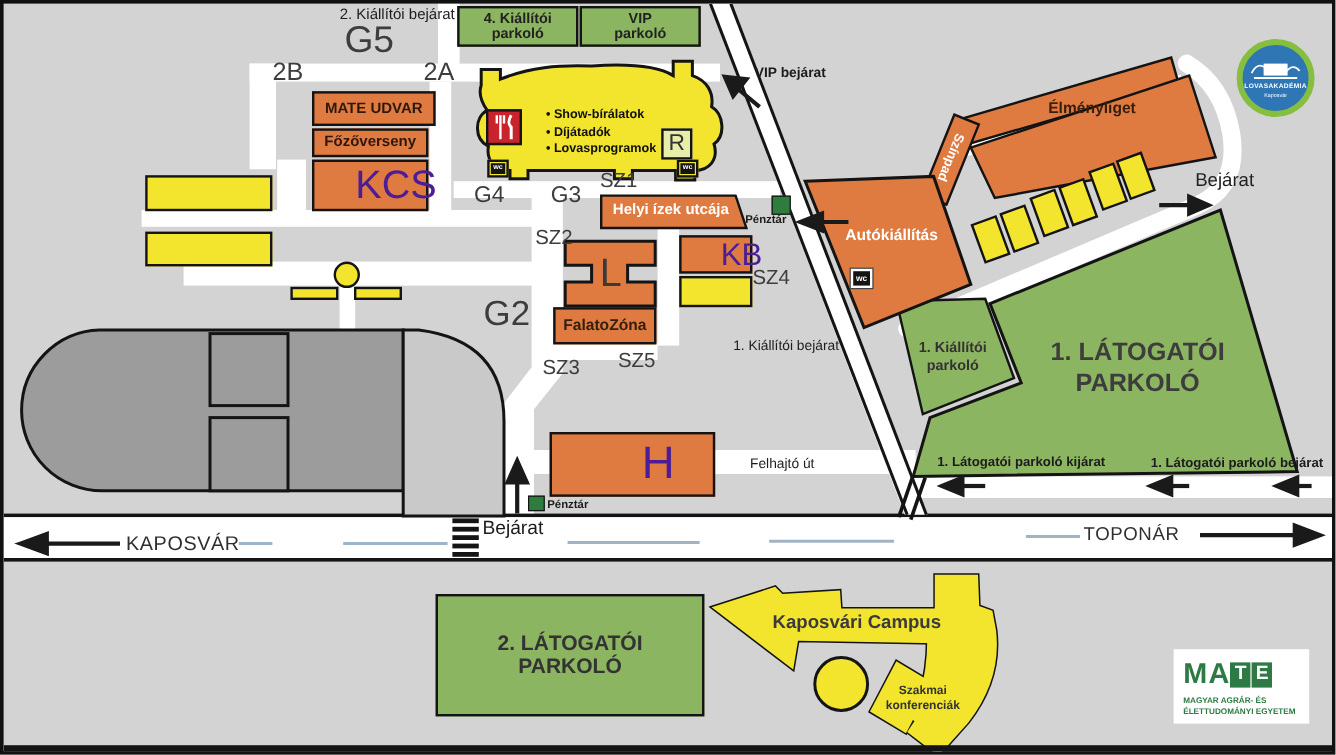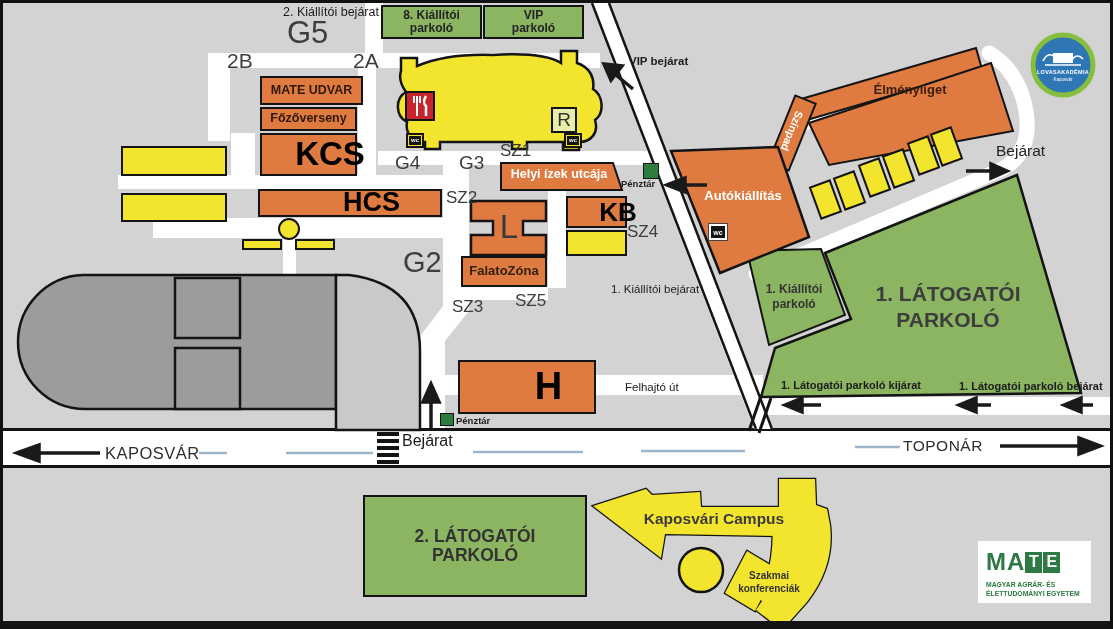--- a/index.html
+++ b/index.html
@@ -4,21 +4,21 @@
 <style>
   html,body{margin:0;padding:0;background:#efefef;}
   #map{position:relative;width:1113px;height:629px;background:#d3d3d3;overflow:hidden;
        border:3px solid #111;box-sizing:border-box;font-family:"Liberation Sans",sans-serif;}
   .abs{position:absolute;box-sizing:border-box;font-family:"Liberation Sans",sans-serif;}
   .bld{border:2px solid #141414;display:flex;align-items:center;justify-content:center;
        text-align:center;line-height:1.1;}
   .orange{background:#df7b41;}
   .yellow{background:#f3e42e;}
   .green{background:#8cb561;}
-  .biglet{color:#000000;font-weight:700;padding-left:43px;}
+  .biglet{color:#4c1d95;font-weight:400;padding-left:43px;}
   .sector{color:#3d3d3d;font-weight:400;}
   .lbl{color:#1c1c1c;}
   .two{display:flex;flex-direction:column;justify-content:center;width:100%;}
   .ctr{text-align:center;}
   .bullet{display:block;}
   .bullet::before{content:"• ";}
   .wcbox{background:#141414;color:#fff;font-weight:700;display:flex;align-items:center;
          justify-content:center;}
 </style>
 </head>
@@ -154,21 +154,21 @@
         <path d="M1068,58 q6,-9 12,-2"></path>
         <line x1="1042" y1="62" x2="1078" y2="62"></line>
       </g>
     </g>
 
     <rect x="0" y="618" width="1113" height="11" fill="#141414"></rect>
   </svg>
 
   <div class="abs bld green" style="left:378px;top:2px;width:101px;height:34px">
     <div class="two" style="font-size:12px;font-weight:700;color:#222">
-      <span>8. Kiállítói</span>
+      <span>4. Kiállítói</span>
       <span>parkoló</span>
     </div>
   </div>
   <div class="abs bld green" style="left:480px;top:2px;width:101px;height:34px">
     <div class="two" style="font-size:12px;font-weight:700;color:#222">
       <span>VIP</span>
       <span>parkoló</span>
     </div>
   </div>
 
@@ -176,40 +176,42 @@
     <span>MATE UDVAR</span>
   </div>
   <div class="abs bld orange" style="left:257px;top:104px;width:97px;height:24px;font-size:12.5px;font-weight:700;color:#2f180a">
     <span>Főzőverseny</span>
   </div>
   <div class="abs bld orange biglet" style="left:257px;top:130px;width:97px;height:43px;font-size:33px">
     <span>KCS</span>
   </div>
   <div class="abs bld yellow" style="left:118px;top:143px;width:106px;height:30px"></div>
   <div class="abs bld yellow" style="left:118px;top:190px;width:106px;height:29px"></div>
-  <div class="abs bld orange biglet" style="left:255px;top:186px;width:184px;height:28px;font-size:27px">
-    <span>HCS</span>
-  </div>
   <div class="abs bld orange biglet" style="left:563px;top:193px;width:61px;height:32px;font-size:26px">
     <span>KB</span>
   </div>
   <div class="abs bld yellow" style="left:563px;top:227px;width:61px;height:26px"></div>
   <div class="abs bld orange" style="left:458px;top:253px;width:86px;height:31px;font-size:13px;font-weight:700;color:#33200f">
     <span>FalatoZóna</span>
   </div>
   <div class="abs bld orange biglet" style="left:455px;top:357px;width:138px;height:54px;font-size:38px">
     <span>H</span>
   </div>
   <div class="abs bld green" style="left:360px;top:492px;width:224px;height:102px;border-width:2.5px">
     <div class="two" style="font-size:17.5px;font-weight:700;color:#333">
       <span>2. LÁTOGATÓI</span>
       <span>PARKOLÓ</span>
     </div>
   </div>
 
+  <div class="abs" style="left:452px;top:85px;width:120px;font-size:10.5px;font-weight:700;color:#101010;line-height:1.4">
+    <span class="bullet">Show-bírálatok</span>
+    <span class="bullet">Díjátadók</span>
+    <span class="bullet">Lovasprogramok</span>
+  </div>
   <div class="abs bld" style="left:402px;top:88px;width:30px;height:30px;background:#c9242b">
     <svg width="26" height="26" viewBox="0 0 26 26">
       <path d="M7,3 V10 M10,3 V10 M13,3 V10 M10,10 V23" stroke="#fff" stroke-width="2" fill="none"></path>
       <path d="M19,3 C16.5,7 16.5,11 19,13 L19,23" stroke="#fff" stroke-width="2.5" fill="none"></path>
     </svg>
   </div>
   <div class="abs bld" style="left:548px;top:104px;width:26px;height:26px;background:#e8eda9;font-size:19px;color:#333">
     <span>R</span>
   </div>
   <div class="abs bld yellow" style="left:403px;top:130px;width:18px;height:15px;padding:1px">

